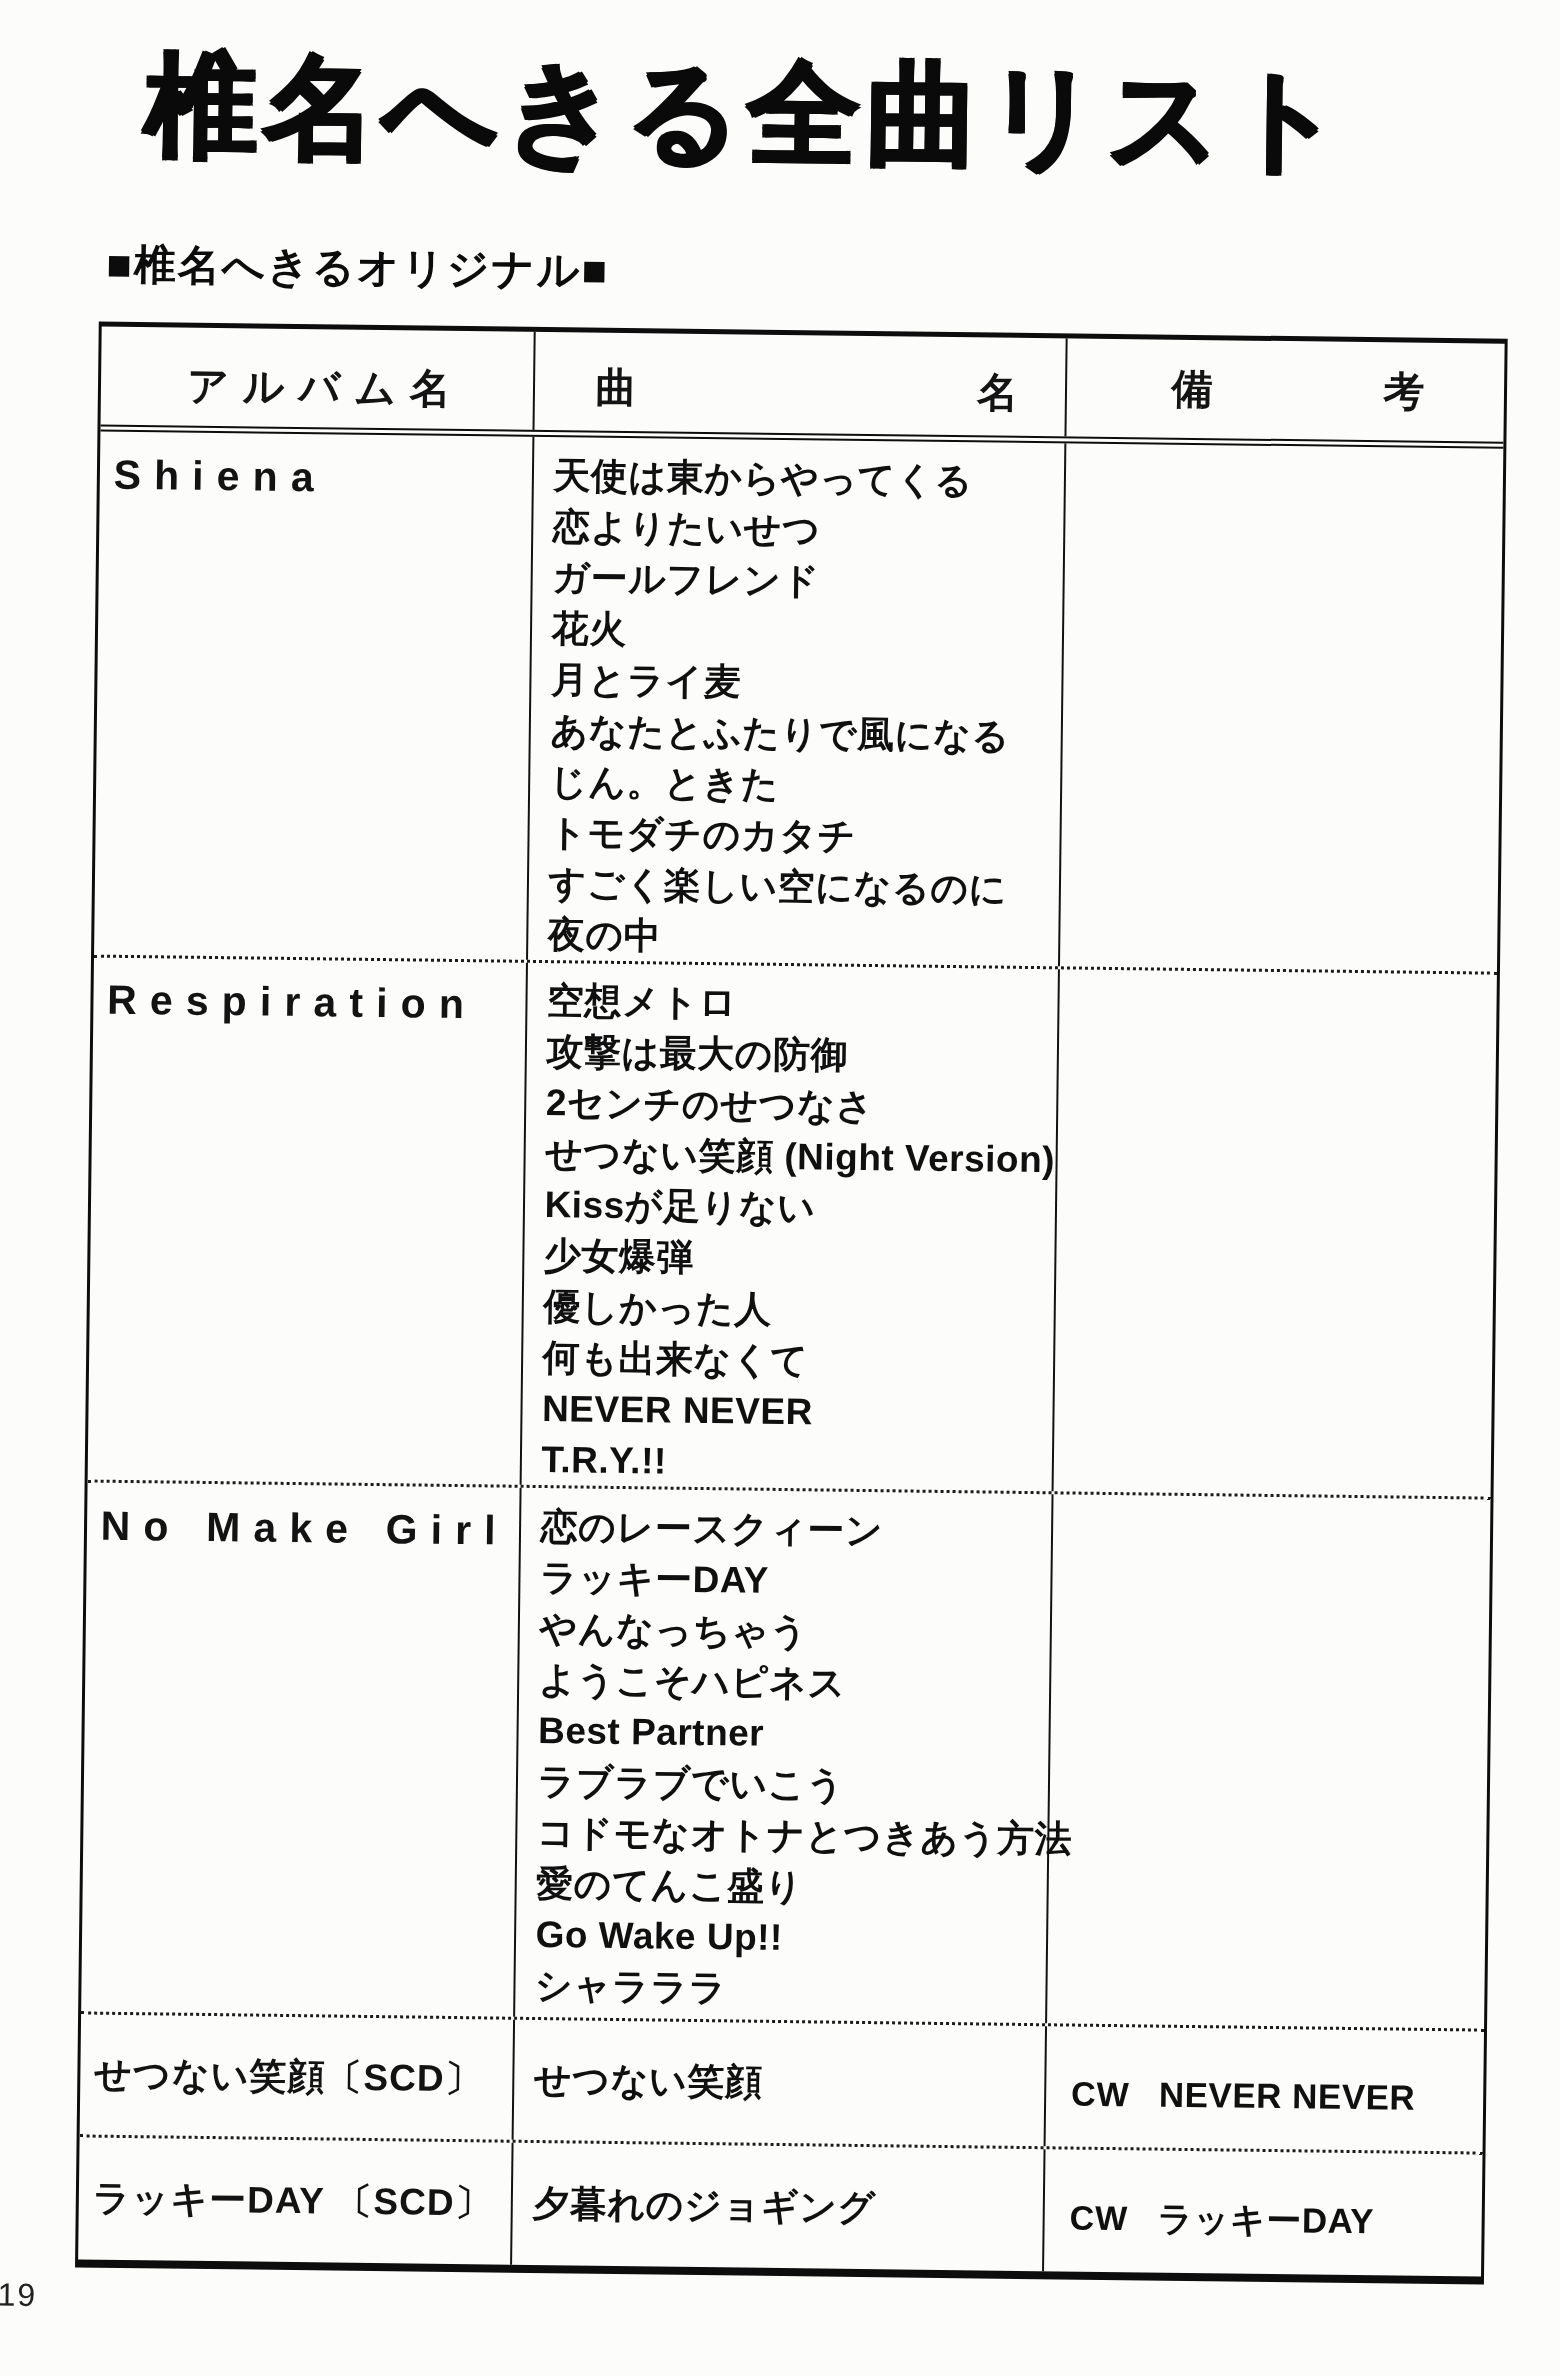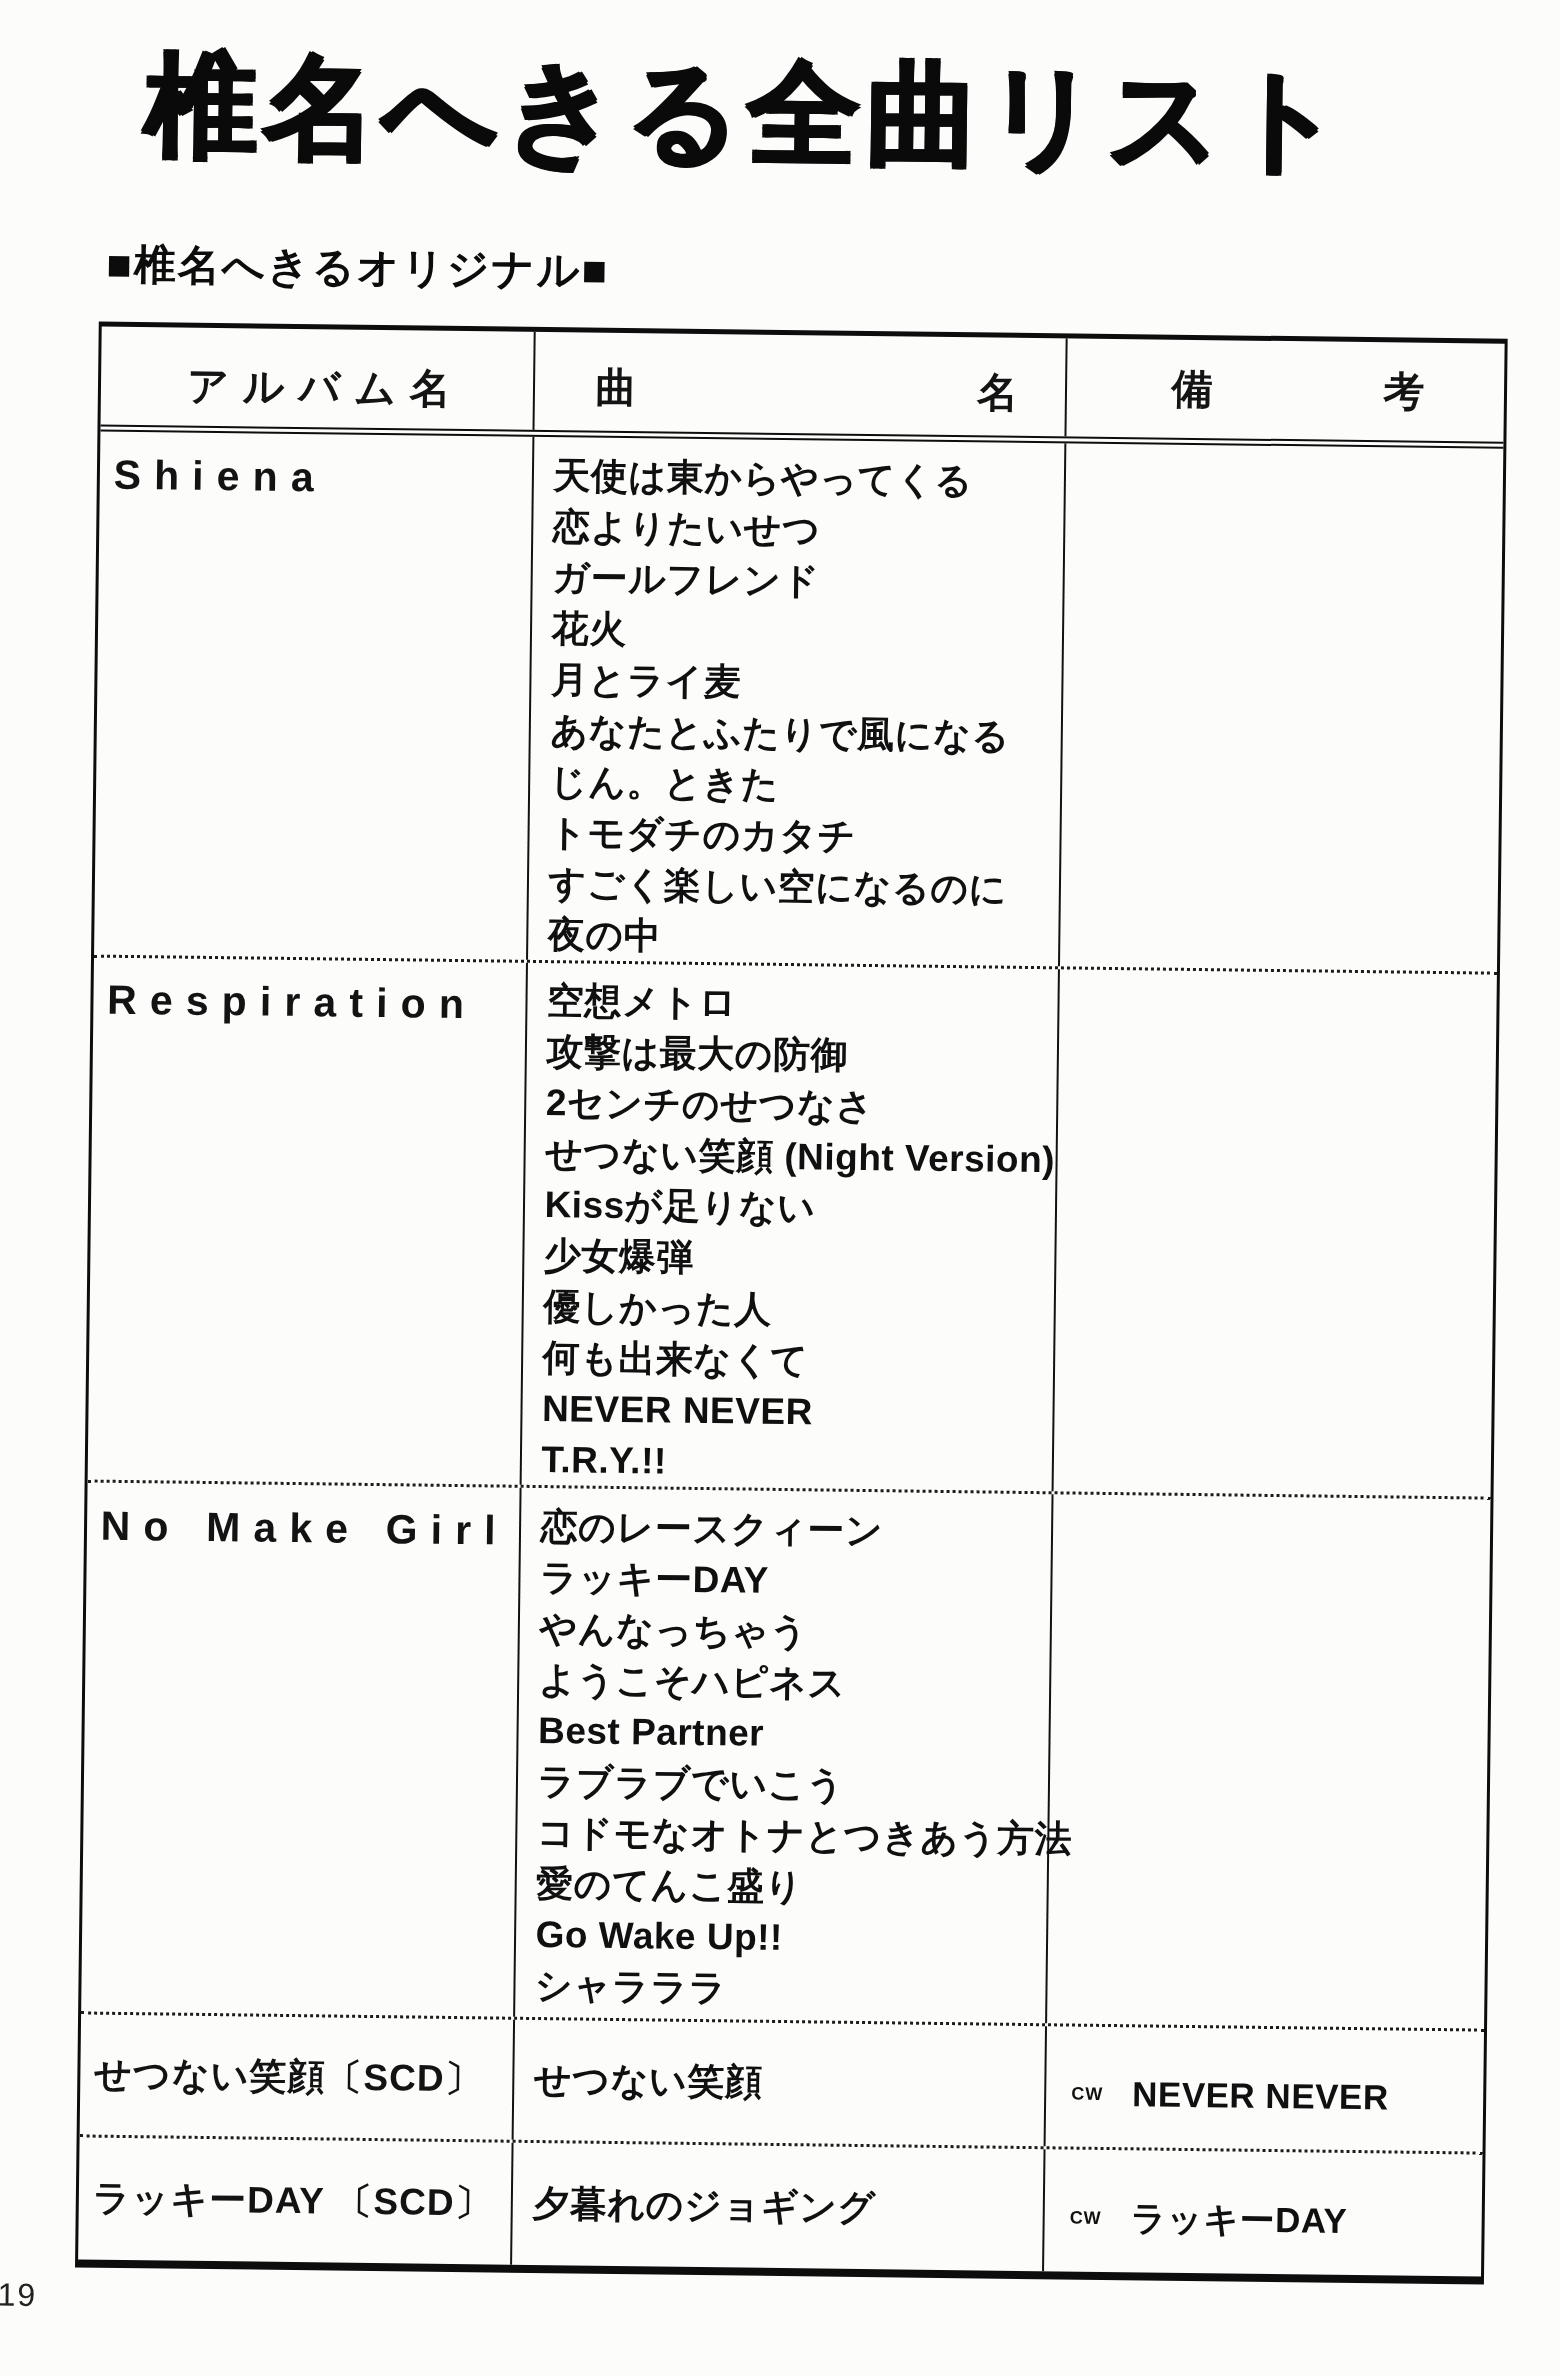--- a/index.html
+++ b/index.html
@@ -66,21 +66,21 @@
   .song-line {
     font-size: 37px; font-weight: bold; line-height: 51px;
     color: #101010; white-space: nowrap; letter-spacing: 0.5px;
   }
   .scd .col-album, .scd .col-song { display: flex; align-items: center; padding-top: 0; }
   .scd .song-line { line-height: 1.2; }
   .col-remark { padding-left: 25px; }
   .scd .col-remark {
     display: flex; align-items: center; gap: 29px; padding-top: 13.7px;
   }
-  .cw-label { font-size: 18px; font-weight: 800; letter-spacing: 1px; color: #101010; }
+  .cw-label { font-size: 34px; font-weight: 800; letter-spacing: 1px; color: #101010; }
   .remark-text { font-size: 35px; font-weight: bold; letter-spacing: 0.5px; color: #101010; white-space: nowrap; }
   .page-number {
     position: absolute; left: 25px; top: 2278px;
     font-size: 32px; color: #222; letter-spacing: 2px;
   }
 </style>
 </head>
 <body>
 
 <div class="scan">

